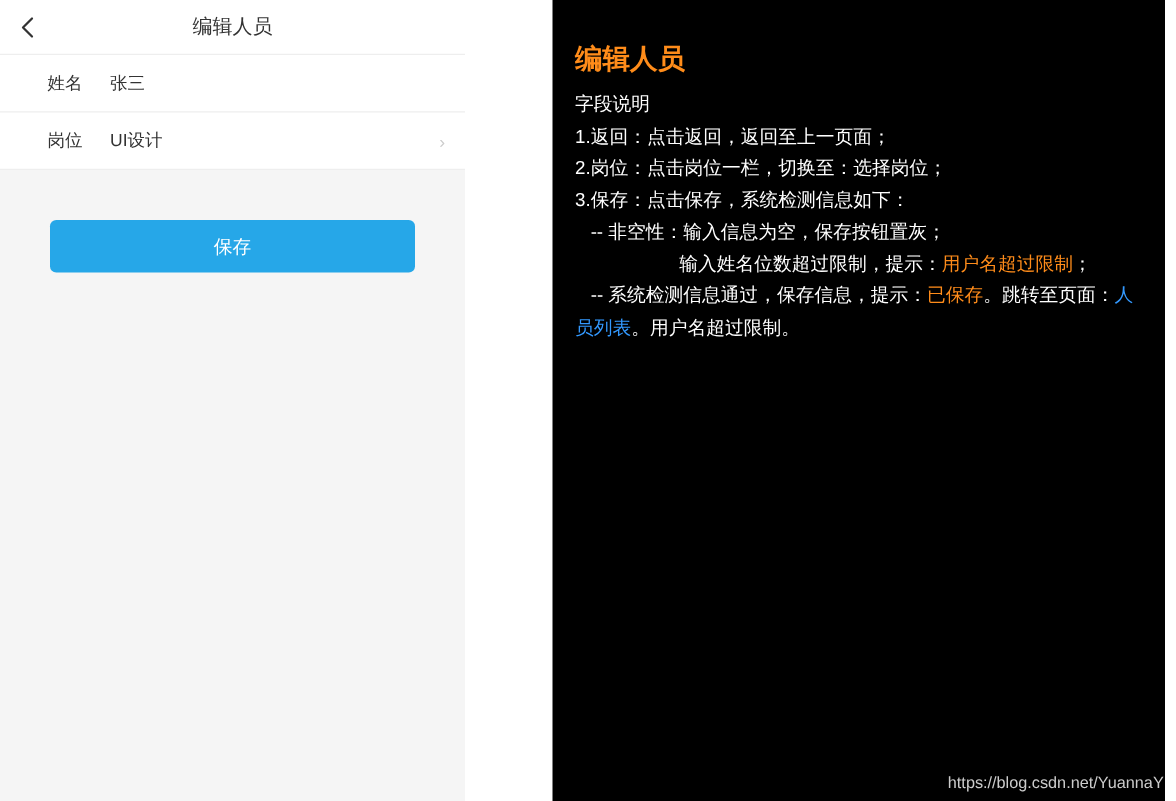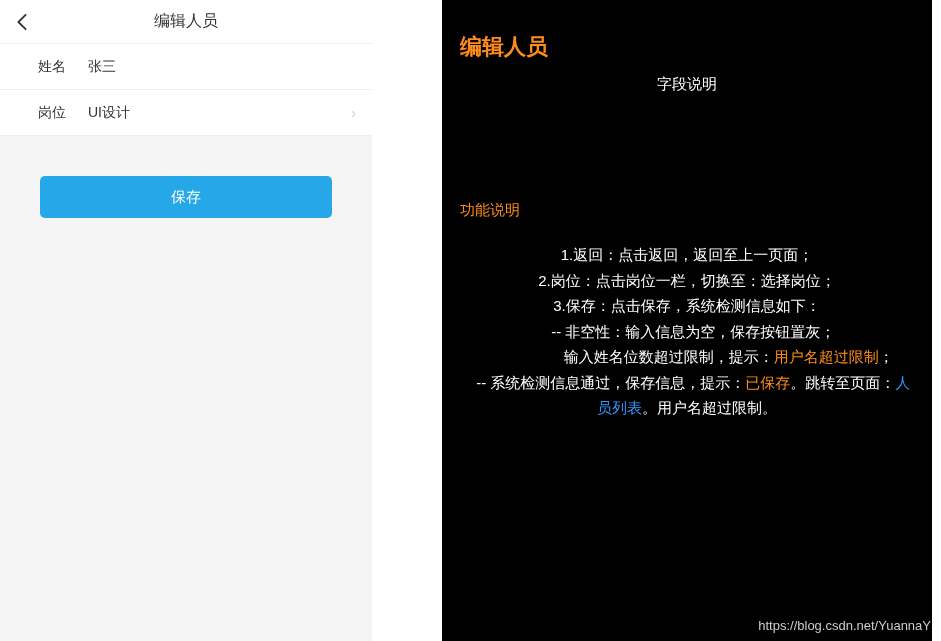--- a/index.html
+++ b/index.html
@@ -112,21 +112,20 @@
       margin-bottom: 6px;
     }
     .spec-subtitle {
       color: #ff8c1a;
       font-size: 15px;
       margin-top: 100px;
       margin-bottom: 20px;
     }
     .spec-text {
       color: #ffffff;
-      text-align: center;
     }
     .highlight-orange {
       color: #ff8c1a;
     }
     .highlight-blue {
       color: #3399ff;
     }
     .watermark {
       position: absolute;
       right: 10px;
@@ -163,21 +162,20 @@
     </div>
     <div class="save-button-wrap">
       <button class="save-button">保存</button>
     </div>
   </div>
 
   <div class="spec-panel">
     <div class="spec-title">编辑人员</div>
     <div class="spec-text">字段说明</div>
 
-    <div class="spec-subtitle">功能说明</div>
 
     <div class="spec-text">1.返回：点击返回，返回至上一页面；</div>
     <div class="spec-text">2.岗位：点击岗位一栏，切换至：选择岗位；</div>
     <div class="spec-text">3.保存：点击保存，系统检测信息如下：</div>
     <div class="spec-text" style="white-space:pre">   -- 非空性：输入信息为空，保存按钮置灰；</div>
     <div class="spec-text" style="white-space:pre"><span>                    输入姓名位数超过限制，提示：</span><span class="highlight-orange">用户名超过限制</span><span>；</span></div>
     <div class="spec-text" style="white-space:pre-wrap"><span>   -- 系统检测信息通过，保存信息，提示：</span><span class="highlight-orange">已保存</span><span>。跳转至页面：</span><span class="highlight-blue">人员列表</span><span>。用户名超过限制。</span></div>
   </div>
 </div>
 

